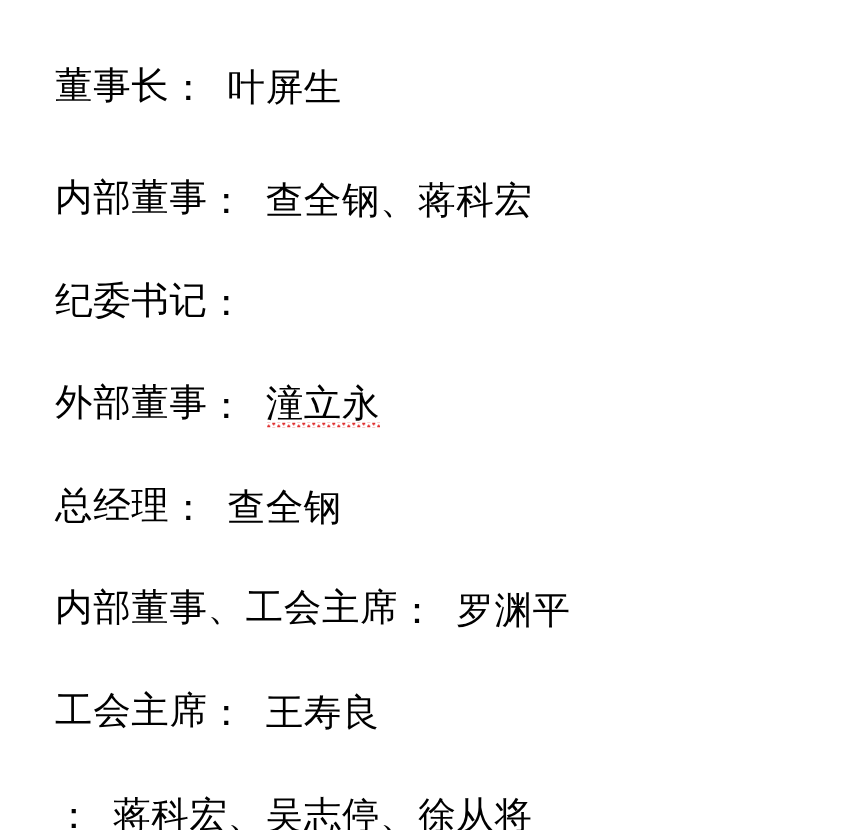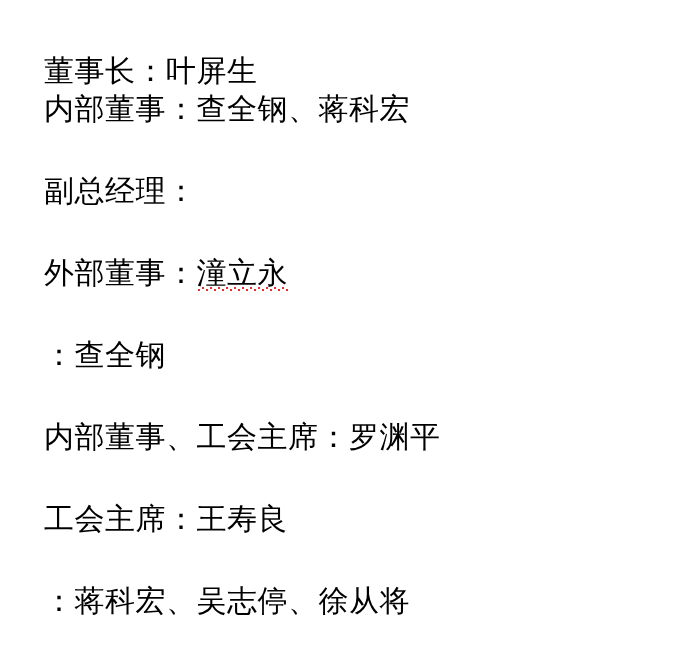--- a/index.html
+++ b/index.html
@@ -22,35 +22,37 @@
   }
   .line {
     font-size: 30px;
     line-height: 1.0;
     letter-spacing: 0.5px;
     white-space: nowrap;
     margin: 0;
     padding: 0;
     height: 82px;
     display: flex;
-    align-items: flex-start;
+    align-items: flex-end;
   }
   .line:first-child {
     height: 74px;
     align-items: flex-end;
     padding-bottom: 8px;
   }
   .role {
     display: inline-block;
+    font-family: Liberation Mono, monospace;
   }
   .sep {
     display: inline-block;
   }
   .names {
     display: inline-block;
+    margin-left: 16px;
   }
   
   .misspell {
     display: inline-block;
     position: relative;
     padding-bottom: 1px;
   }
   .misspell::after {
     content: "";
     position: absolute;
@@ -76,31 +78,32 @@
     <span class="names">叶屏生</span>
   </p>
 
   <p class="line">
     <span class="role">内部董事</span>
     <span class="sep">：</span>
     <span class="names">查全钢、蒋科宏</span>
   </p>
 
   <p class="line">
-    <span class="role">副总经理</span>
+    <span class="role">纪委书记</span>
     <span class="sep">：</span>
   </p>
 
   <p class="line">
     <span class="role">外部董事</span>
     <span class="sep">：</span>
     <span class="names misspell">潼立永</span>
   </p>
 
   <p class="line">
+    <span class="role">总经理</span>
     <span class="sep">：</span>
     <span class="names">查全钢</span>
   </p>
 
   <p class="line">
     <span class="role">内部董事、工会主席</span>
     <span class="sep">：</span>
     <span class="names">罗渊平</span>
   </p>
 

